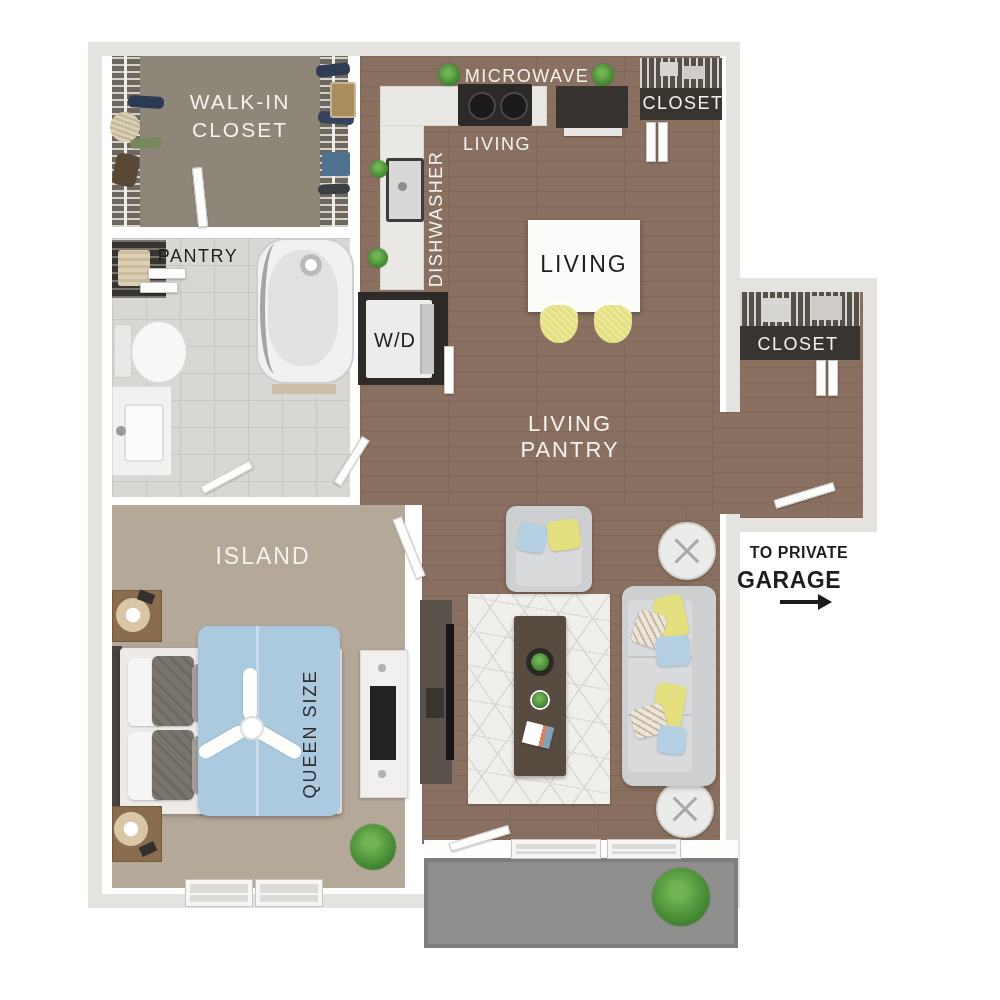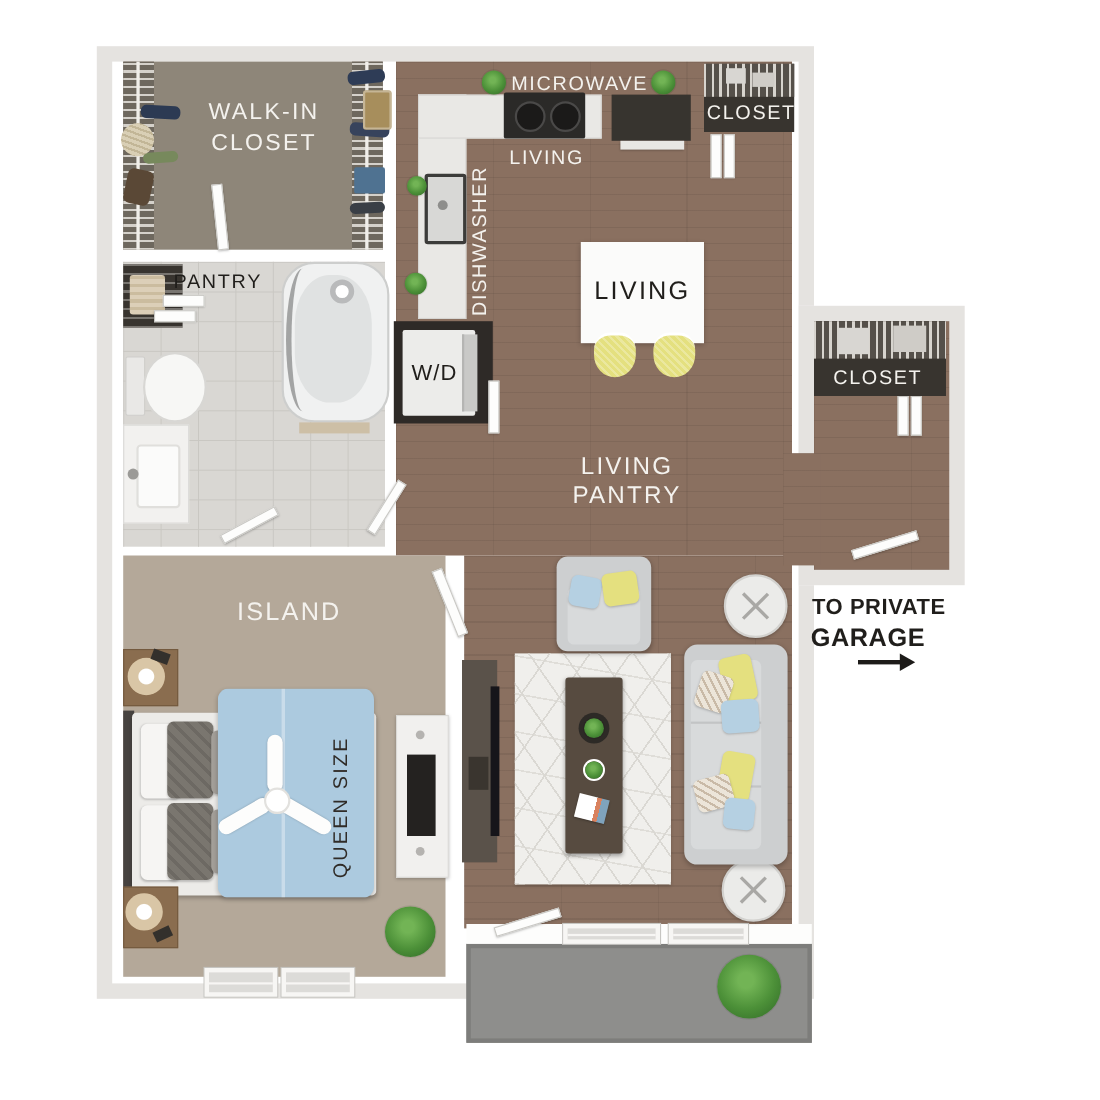--- a/index.html
+++ b/index.html
@@ -153,21 +153,21 @@
 
   <div class="abs darkcloset" style="left:740px;top:292px;width:120px;height:68px;"></div>
   <div class="abs wire" style="left:740px;top:292px;width:120px;height:34px;"></div>
   <div class="abs" style="left:762px;top:298px;width:28px;height:24px;background:#d8d6d2;"></div>
   <div class="abs" style="left:812px;top:296px;width:30px;height:24px;background:#cfccc7;"></div>
   <div class="lbl sm" style="left:798px;top:344px;">CLOSET</div>
   <div class="door" style="left:816px;top:360px;width:8px;height:34px;"></div>
   <div class="door" style="left:828px;top:360px;width:8px;height:34px;"></div>
   <div class="door" style="left:775px;top:500px;width:60px;height:7px;transform:rotate(-17deg);transform-origin:left center;"></div>
 
-  <div class="lbl dark bold" style="left:799px;top:553px;font-size:20px;">TO PRIVATE</div>
+  <div class="lbl dark bold" style="left:799px;top:553px;font-size:16px;">TO PRIVATE</div>
   <div class="lbl dark bold" style="left:789px;top:580px;font-size:23px;">GARAGE</div>
   <div class="abs" style="left:780px;top:600px;width:40px;height:4px;background:#1d1b19;"></div>
   <div class="abs" style="left:818px;top:594px;width:0;height:0;border-left:14px solid #1d1b19;border-top:8px solid transparent;border-bottom:8px solid transparent;"></div>
 
   <div class="lbl" style="left:570px;top:424px;font-size:22px;text-align:right;">LIVING</div>
   <div class="lbl" style="left:570px;top:450px;font-size:22px;">PANTRY</div>
 
   <div class="abs" style="left:468px;top:594px;width:142px;height:210px;background:
       repeating-linear-gradient(55deg,#dad8d3 0 1.5px,transparent 1.5px 26px),
       repeating-linear-gradient(-55deg,#dad8d3 0 1.5px,transparent 1.5px 30px),

